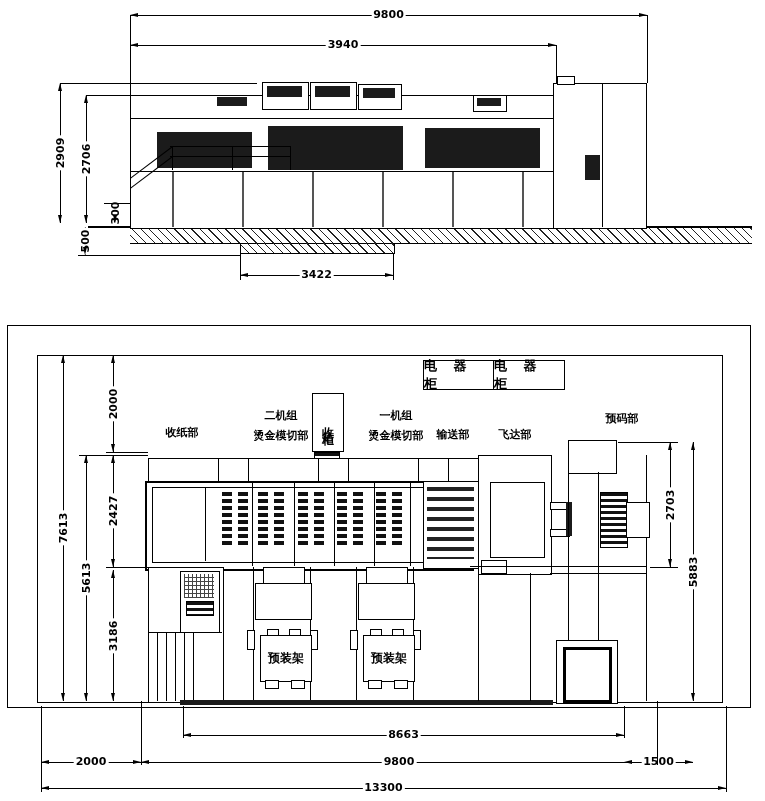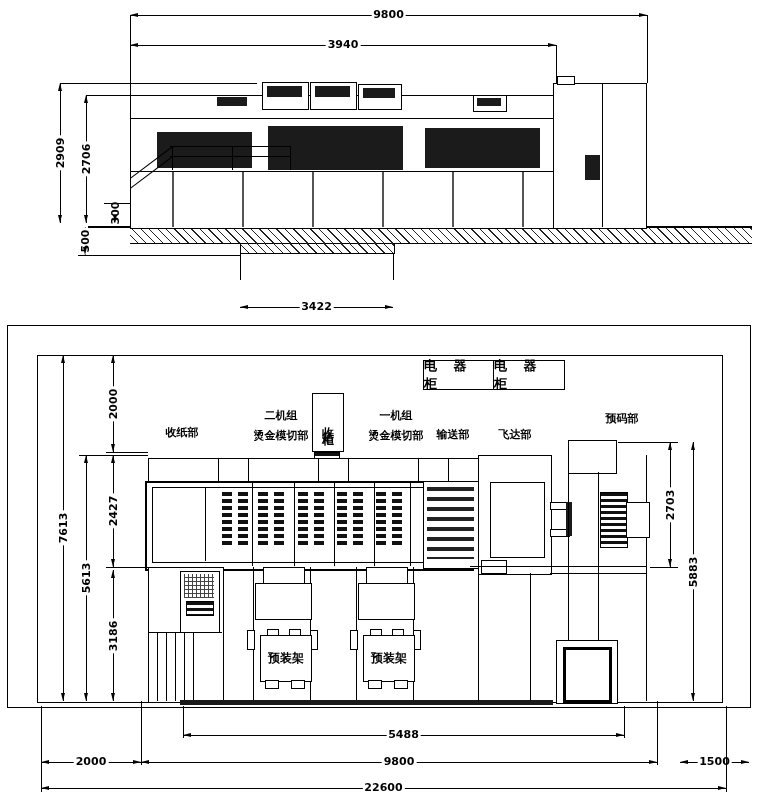--- a/index.html
+++ b/index.html
@@ -59,21 +59,21 @@
     </div>
   <div class="hl" style="left:86px;top:95px;width:167px;"></div>
   <div class="dimv" style="left:115px;top:203px;height:20px;">
       <span class="dl">300</span>
     </div>
   <div class="hl" style="left:104px;top:203px;width:31px;"></div>
   <div class="dimv" style="left:85px;top:227px;height:28px;">
       <span class="dl">500</span>
     </div>
   <div class="hl" style="left:78px;top:255px;width:162px;"></div>
-  <div class="dimh" style="left:240px;top:275px;width:153px;margin-top:32px;">
+  <div class="dimh" style="left:240px;top:275px;width:153px;">
       <span class="dl">3422</span>
     </div>
   <div class="vl" style="left:240px;top:253px;height:27px;"></div>
   <div class="vl" style="left:393px;top:253px;height:27px;"></div>
 
   <div class="hl2" style="left:88px;top:226px;width:664px;"></div>
   <div class="abs hatch" style="left:130px;top:228px;width:622px;height:15px;border-bottom:1px solid #000;"></div>
   <div class="abs hatch" style="left:240px;top:243px;width:153px;height:10px;border:1px solid #000;border-top:none;"></div>
   <div class="box" style="left:600px;top:212px;width:16px;height:15px;"></div>
 
@@ -264,34 +264,34 @@
   <div class="dimv" style="left:670px;top:442px;height:125px;">
       <span class="dl">2703</span>
     </div>
   <div class="hl" style="left:618px;top:442px;width:60px;"></div>
   <div class="hl" style="left:650px;top:567px;width:28px;"></div>
   <div class="dimv" style="left:693px;top:442px;height:259px;">
       <span class="dl">5883</span>
     </div>
 
   <div class="dimh" style="left:183px;top:735px;width:441px;">
-      <span class="dl">5488</span>
+      <span class="dl">8663</span>
     </div>
   <div class="vl" style="left:183px;top:706px;height:32px;"></div>
   <div class="vl" style="left:624px;top:706px;height:32px;"></div>
   <div class="dimh" style="left:41px;top:762px;width:100px;">
       <span class="dl">2000</span>
     </div>
   <div class="dimh" style="left:141px;top:762px;width:516px;">
       <span class="dl">9800</span>
     </div>
-  <div class="dimh" style="left:680px;top:762px;width:69px;text-decoration:underline;">
+  <div class="dimh" style="left:624px;top:762px;width:69px;text-decoration:underline;">
       <span class="dl">1500</span>
     </div>
   <div class="dimh" style="left:41px;top:788px;width:685px;">
-      <span class="dl">22600</span>
+      <span class="dl">13300</span>
     </div>
   <div class="vl" style="left:41px;top:706px;height:86px;"></div>
   <div class="vl" style="left:141px;top:701px;height:64px;"></div>
   <div class="vl" style="left:657px;top:701px;height:64px;"></div>
   <div class="vl" style="left:726px;top:706px;height:86px;"></div>
 
 </div>
 
 </body></html>

